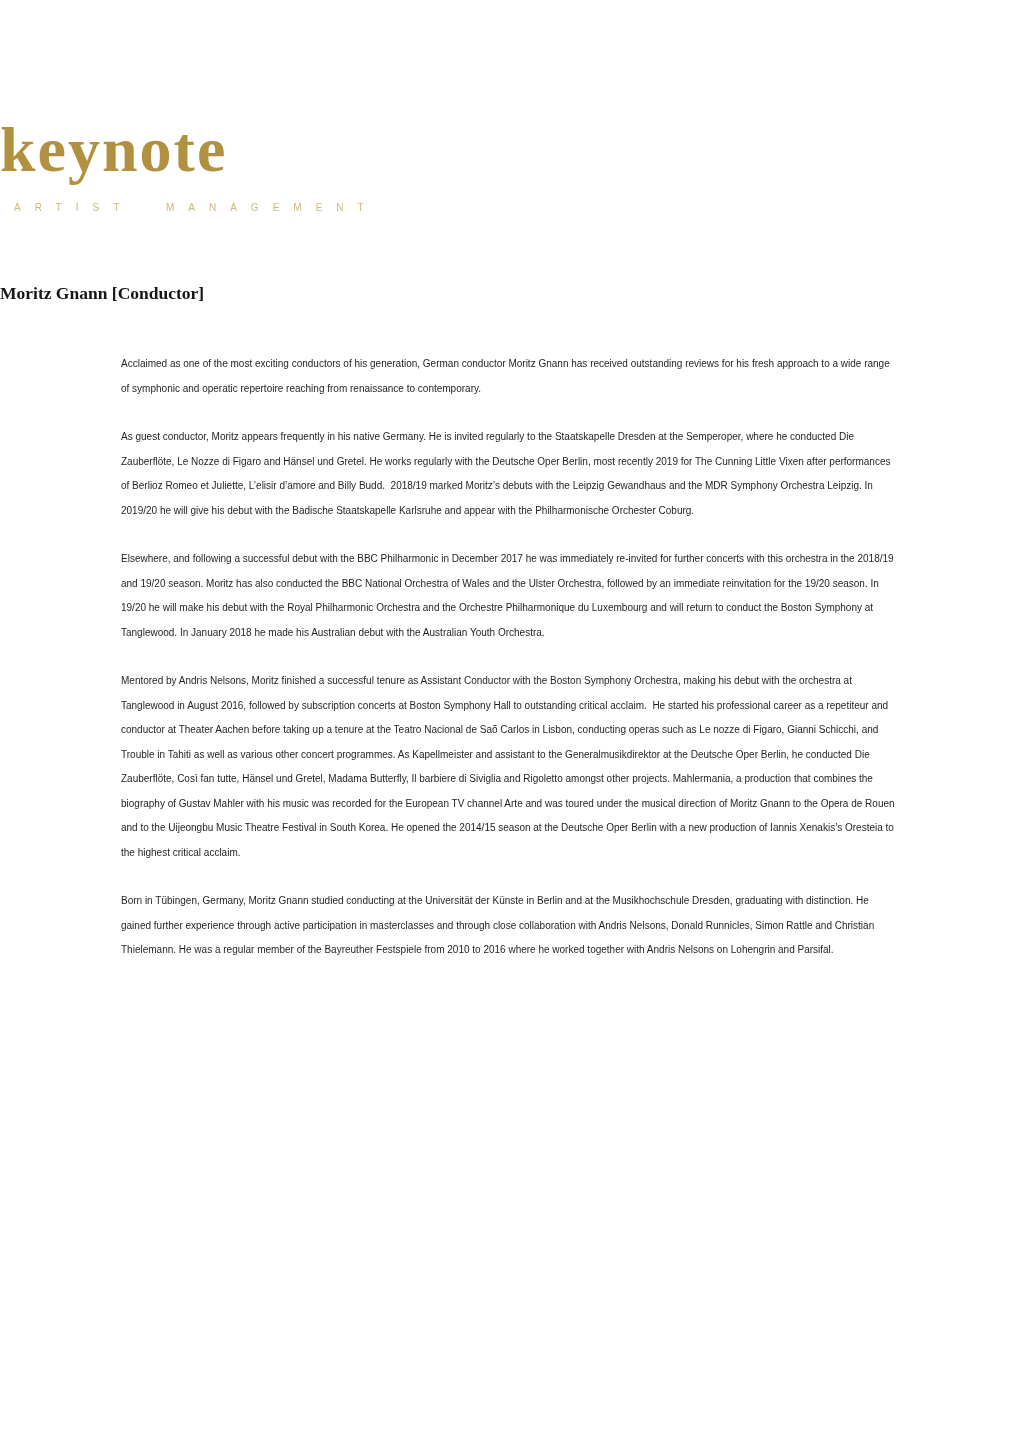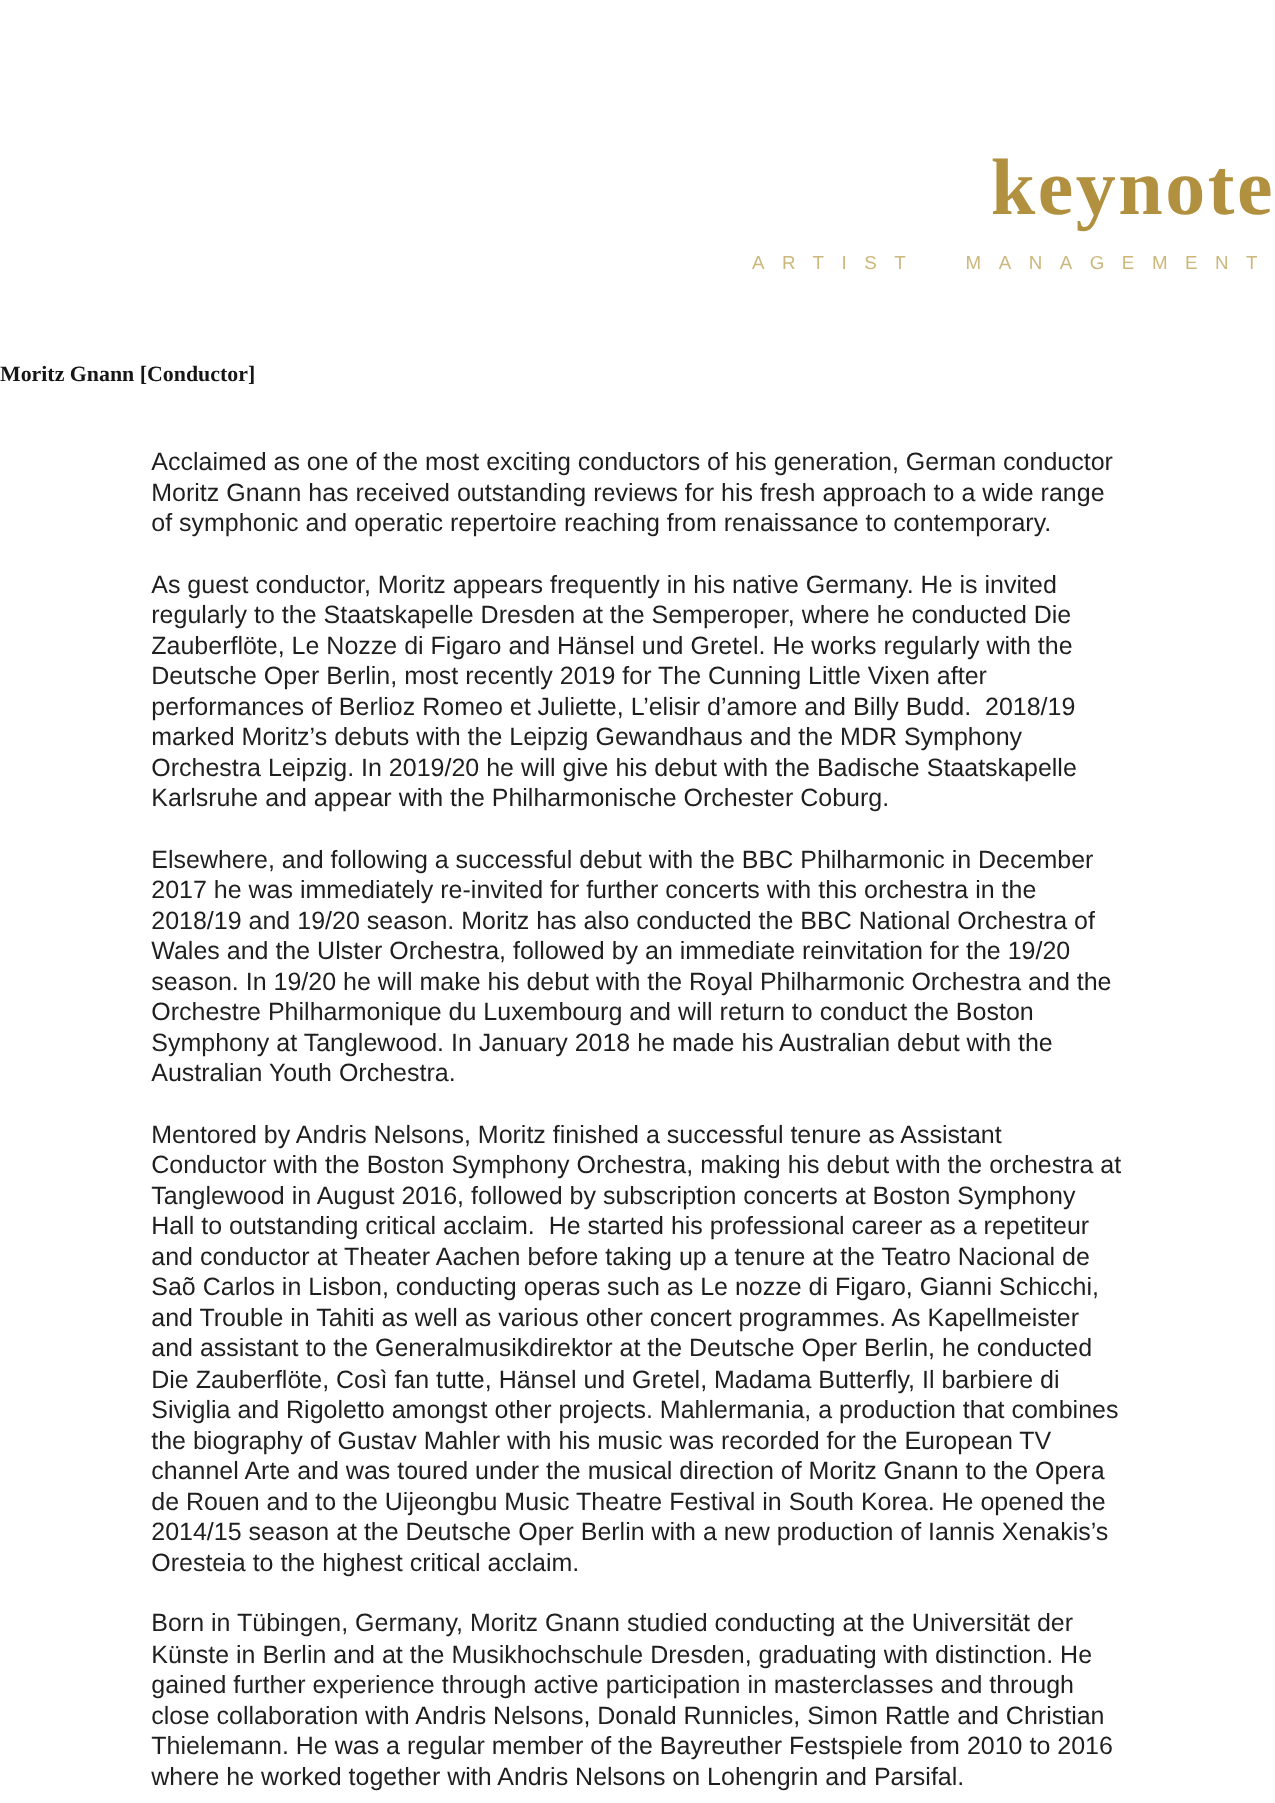--- a/index.html
+++ b/index.html
@@ -9,50 +9,50 @@
     width: 1020px;
     height: 1442px;
     margin: 0 auto;
     background: #ffffff;
     font-family: "Liberation Sans", sans-serif;
     color: #1f1f1f;
     overflow: hidden;
   }
   .logo-block {
     padding-top: 112px;
-    text-align: right;
+    text-align: left;
   }
   .brand {
     font-family: "Liberation Serif", serif;
     font-weight: 600;
     font-size: 64px;
     line-height: 76px;
     letter-spacing: 2px;
     color: #b19140;
   }
   .tagline {
     margin-top: 14px;
     font-family: "Liberation Sans", sans-serif;
-    font-size: 15px;
+    font-size: 10px;
     letter-spacing: 14px;
     word-spacing: 16px;
     text-indent: 14px;
     color: #ccb77d;
   }
   .doc-title {
     margin-top: 70px;
     font-family: "Liberation Serif", serif;
     font-weight: 700;
     font-size: 17.5px;
     color: #161616;
   }
   .content {
     width: 778px;
     margin: 48px auto 0 auto;
-    font-size: 20px;
+    font-size: 10px;
     line-height: 24.5px;
     text-align: left;
   }
   .para {
     margin-bottom: 24px;
     white-space: pre-wrap;
   }
 </style>
 </head>
 <body>

